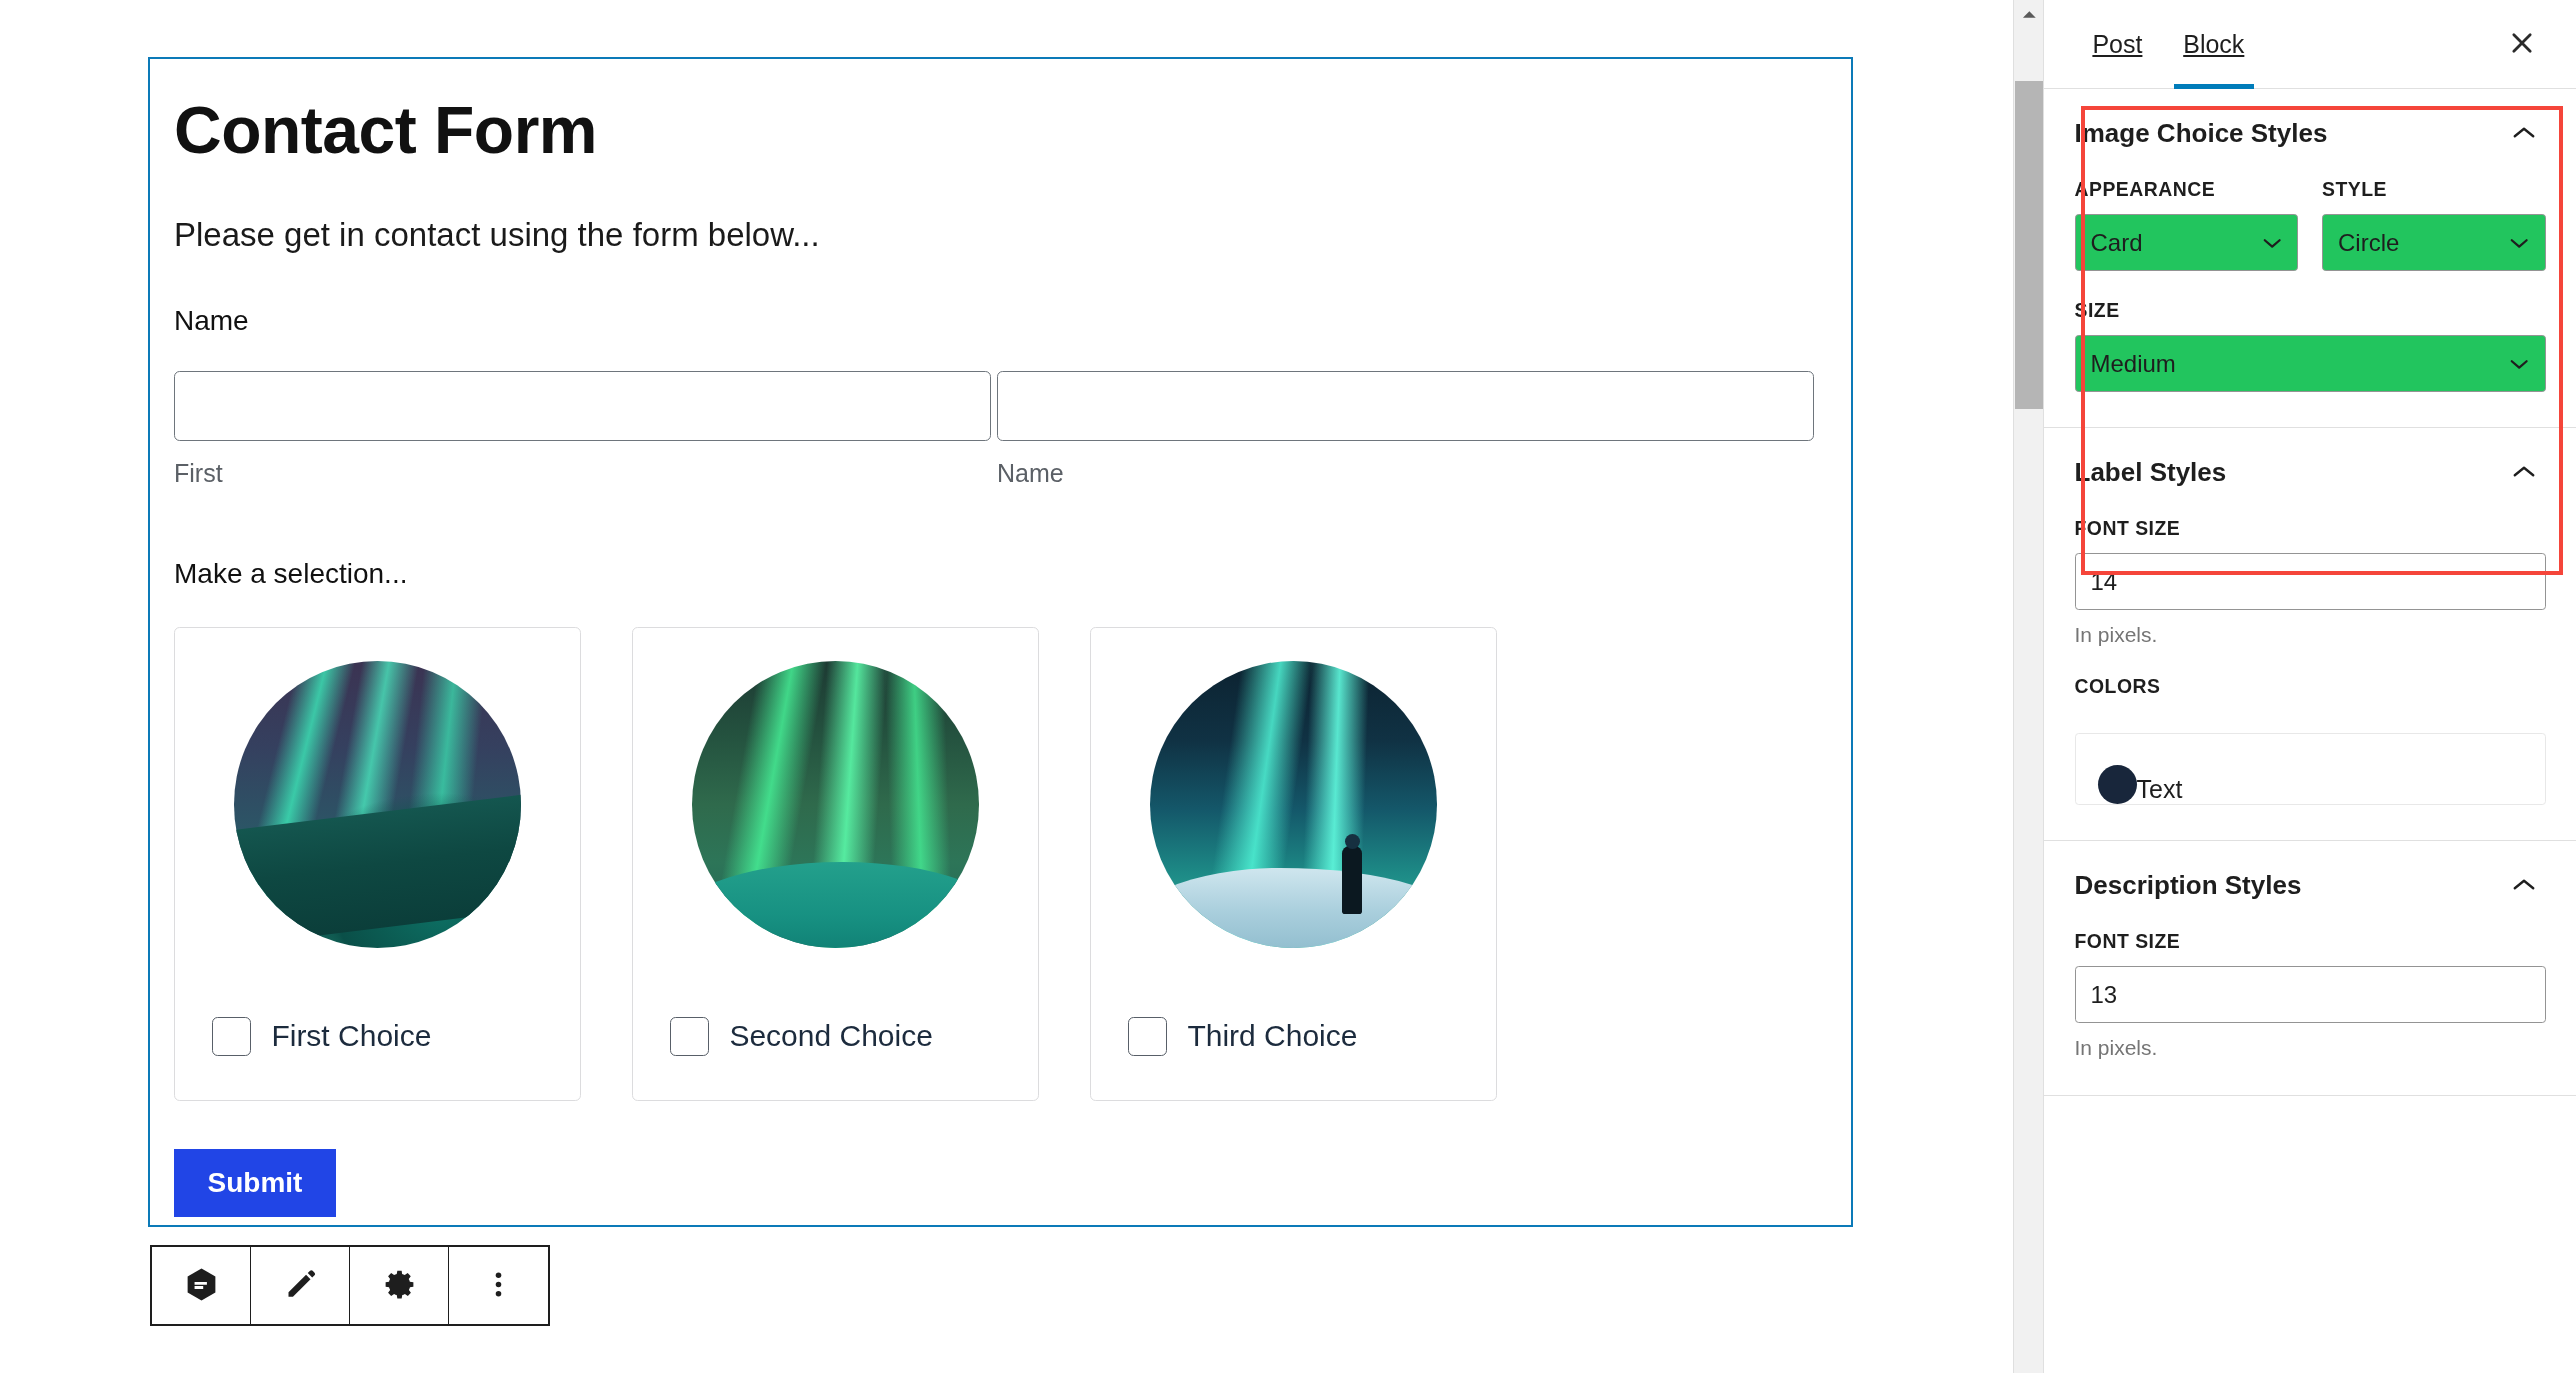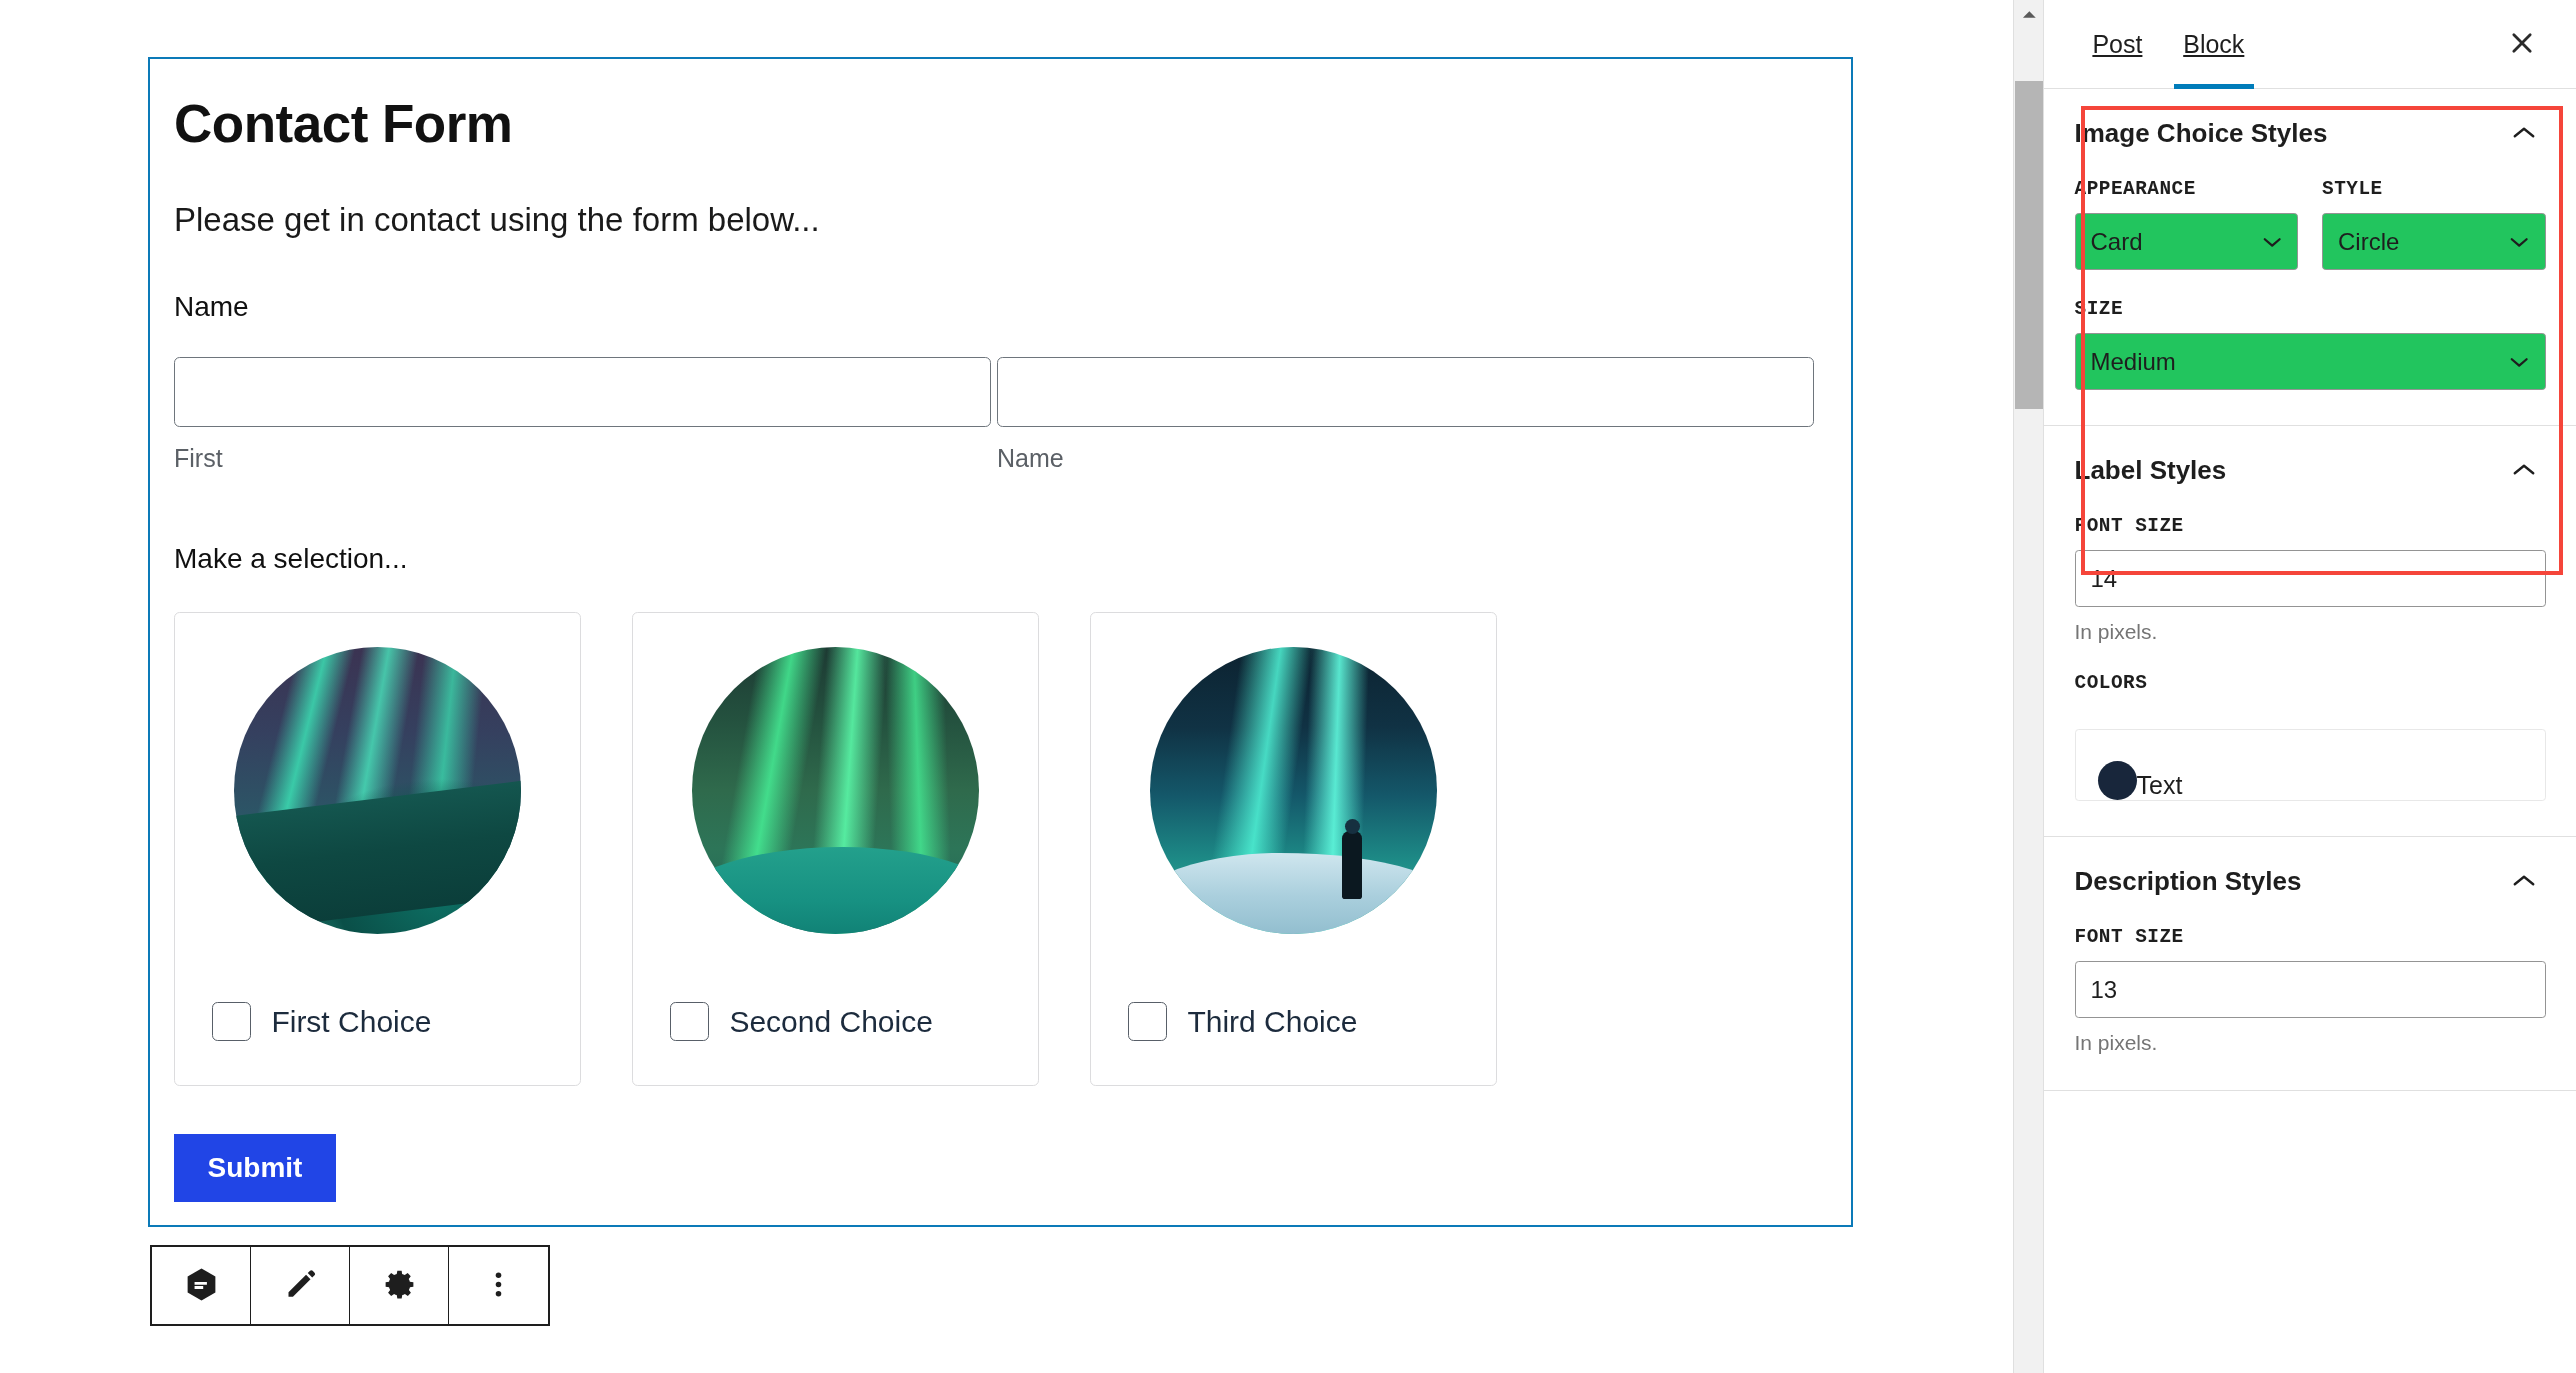--- a/index.html
+++ b/index.html
@@ -34,21 +34,21 @@
     width: 1705px;
     height: 1170px;
     border: 2.8px solid #0c7ab8;
     background: #ffffff;
     padding: 31px 0 0 0;
   }
 
   .form-inner { padding: 0 37px 0 0; }
 
   .form-title {
-    font-size: 53px;
+    font-size: 66px;
     font-weight: bold;
     color: #111111;
     letter-spacing: -0.5px;
     margin: 3.7px 0 0 0;
     line-height: 1.12;
   }
 
   .form-desc {
     font-size: 33px;
     color: #1a1a1a;
@@ -370,21 +370,20 @@
   }
 
   .ctl-label {
     font-size: 19.4px;
     font-weight: bold;
     letter-spacing: 0.5px;
     color: #1e1e1e;
     text-transform: uppercase;
     margin-bottom: 13px;
     display: block;
-    font-family: Liberation Mono, monospace;
   }
 
   .row2 { display: flex; gap: 24px; }
   .row2 > div { flex: 1; }
 
   .select-box {
     position: relative;
     width: 100%;
     height: 57px;
     border: 1.9px solid #949494;

